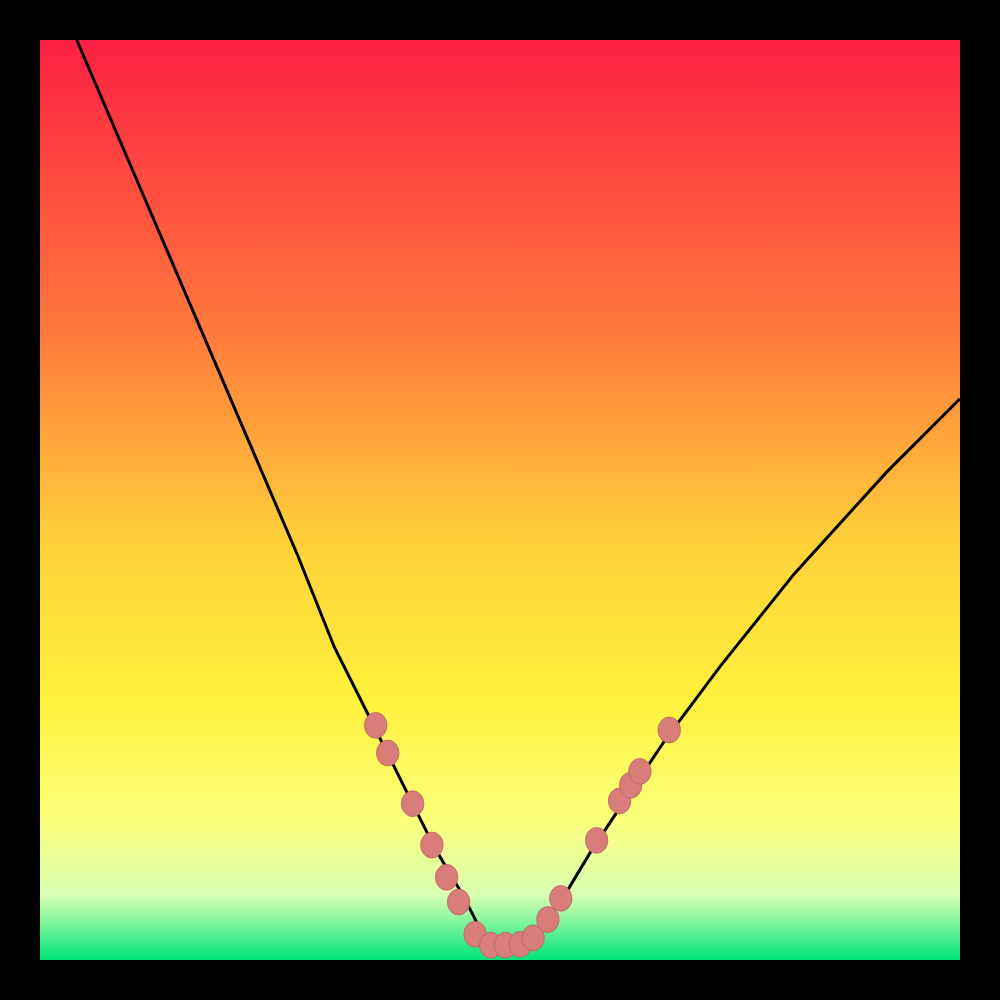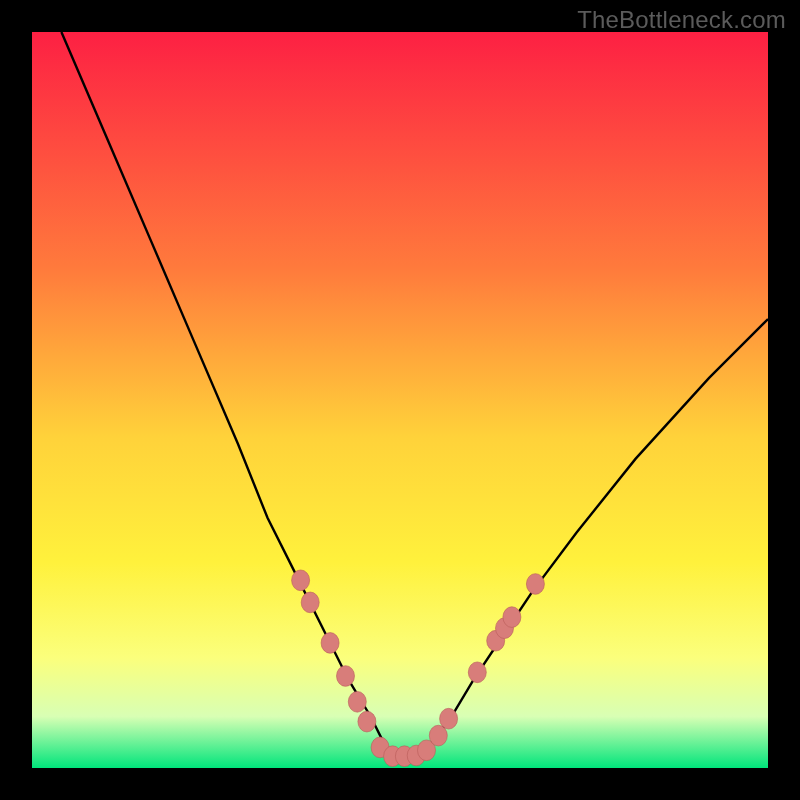--- a/index.html
+++ b/index.html
@@ -35,21 +35,20 @@
     font-weight: 500;
     letter-spacing: 0.2px;
     user-select: none;
   }
   svg { display: block; }
 </style>
 </head>
 <body>
 
 <div class="frame">
-  <div class="watermark">TheBottleneck.com</div>
   <div class="plot">
     <svg id="chart-svg" width="736" height="736" viewBox="0 0 736 736">
       <defs>
         <linearGradient id="bg-grad" x1="0" y1="0" x2="0" y2="1">
           <stop id="g0" offset="0%" stop-color="#fd2043"></stop>
           <stop id="g1" offset="32%" stop-color="#ff7a3c"></stop>
           <stop id="g2" offset="55%" stop-color="#ffd23a"></stop>
           <stop id="g3" offset="72%" stop-color="#fff13c"></stop>
           <stop id="g4" offset="85%" stop-color="#fbff7c"></stop>
           <stop id="g5" offset="93%" stop-color="#d8ffb4"></stop>

